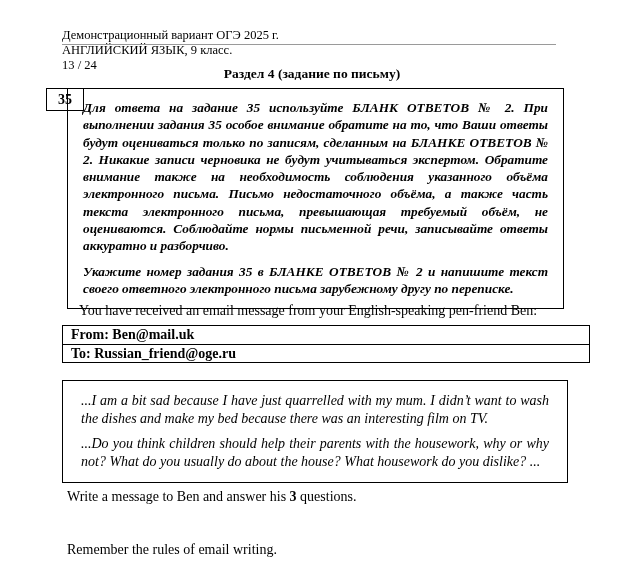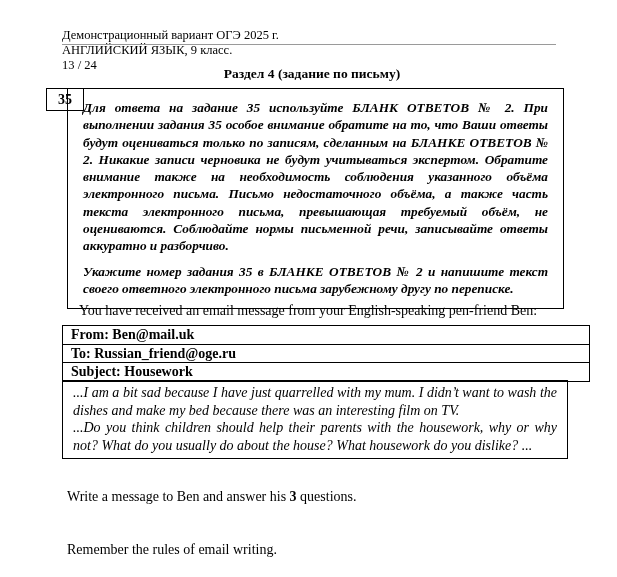--- a/index.html
+++ b/index.html
@@ -74,21 +74,21 @@
   .email-body {
     position: absolute;
     left: 62px; top: 380px; width: 506px;
     box-sizing: border-box;
     border: 1.5px solid #000;
     padding: 3px 10px 4px 10px;
     font-style: italic;
     font-size: 14px; line-height: 17.6px;
     text-align: justify;
   }
-  .email-body p { margin: 0; }
+  .email-body p { margin: 8px; }
   .line { position: absolute; left: 67px; font-size: 14px; margin: 0; }
   .line-write    { top: 489px; }
   .line-words    { top: 523px; }
   .line-rules    { top: 542px; }
   b, strong { font-weight: bold; }
 </style>
 </head>
 <body>
 
 <div class="page">
@@ -114,23 +114,20 @@
   <p class="intro">You have received an email message from your English-speaking pen-friend Ben:</p>
 
   <table class="email-table">
     <tbody>
       <tr>
         <td>From: Ben@mail.uk</td>
       </tr>
       <tr>
         <td>To: Russian_friend@oge.ru</td>
       </tr>
-      <tr>
-        <td>Subject: Housework</td>
-      </tr>
     </tbody>
   </table>
 
   <div class="email-body">
     <p>...I am a bit sad because I have just quarrelled with my mum. I didn’t want to wash the dishes and make my bed because there was an interesting film on TV.</p>
     <p>...Do you think children should help their parents with the housework, why or why not? What do you usually do about the house? What housework do you dislike? ...</p>
   </div>
 
   <p class="line line-write"><span>Write a message to Ben and answer his </span><b>3</b><span> questions.</span></p>
 

